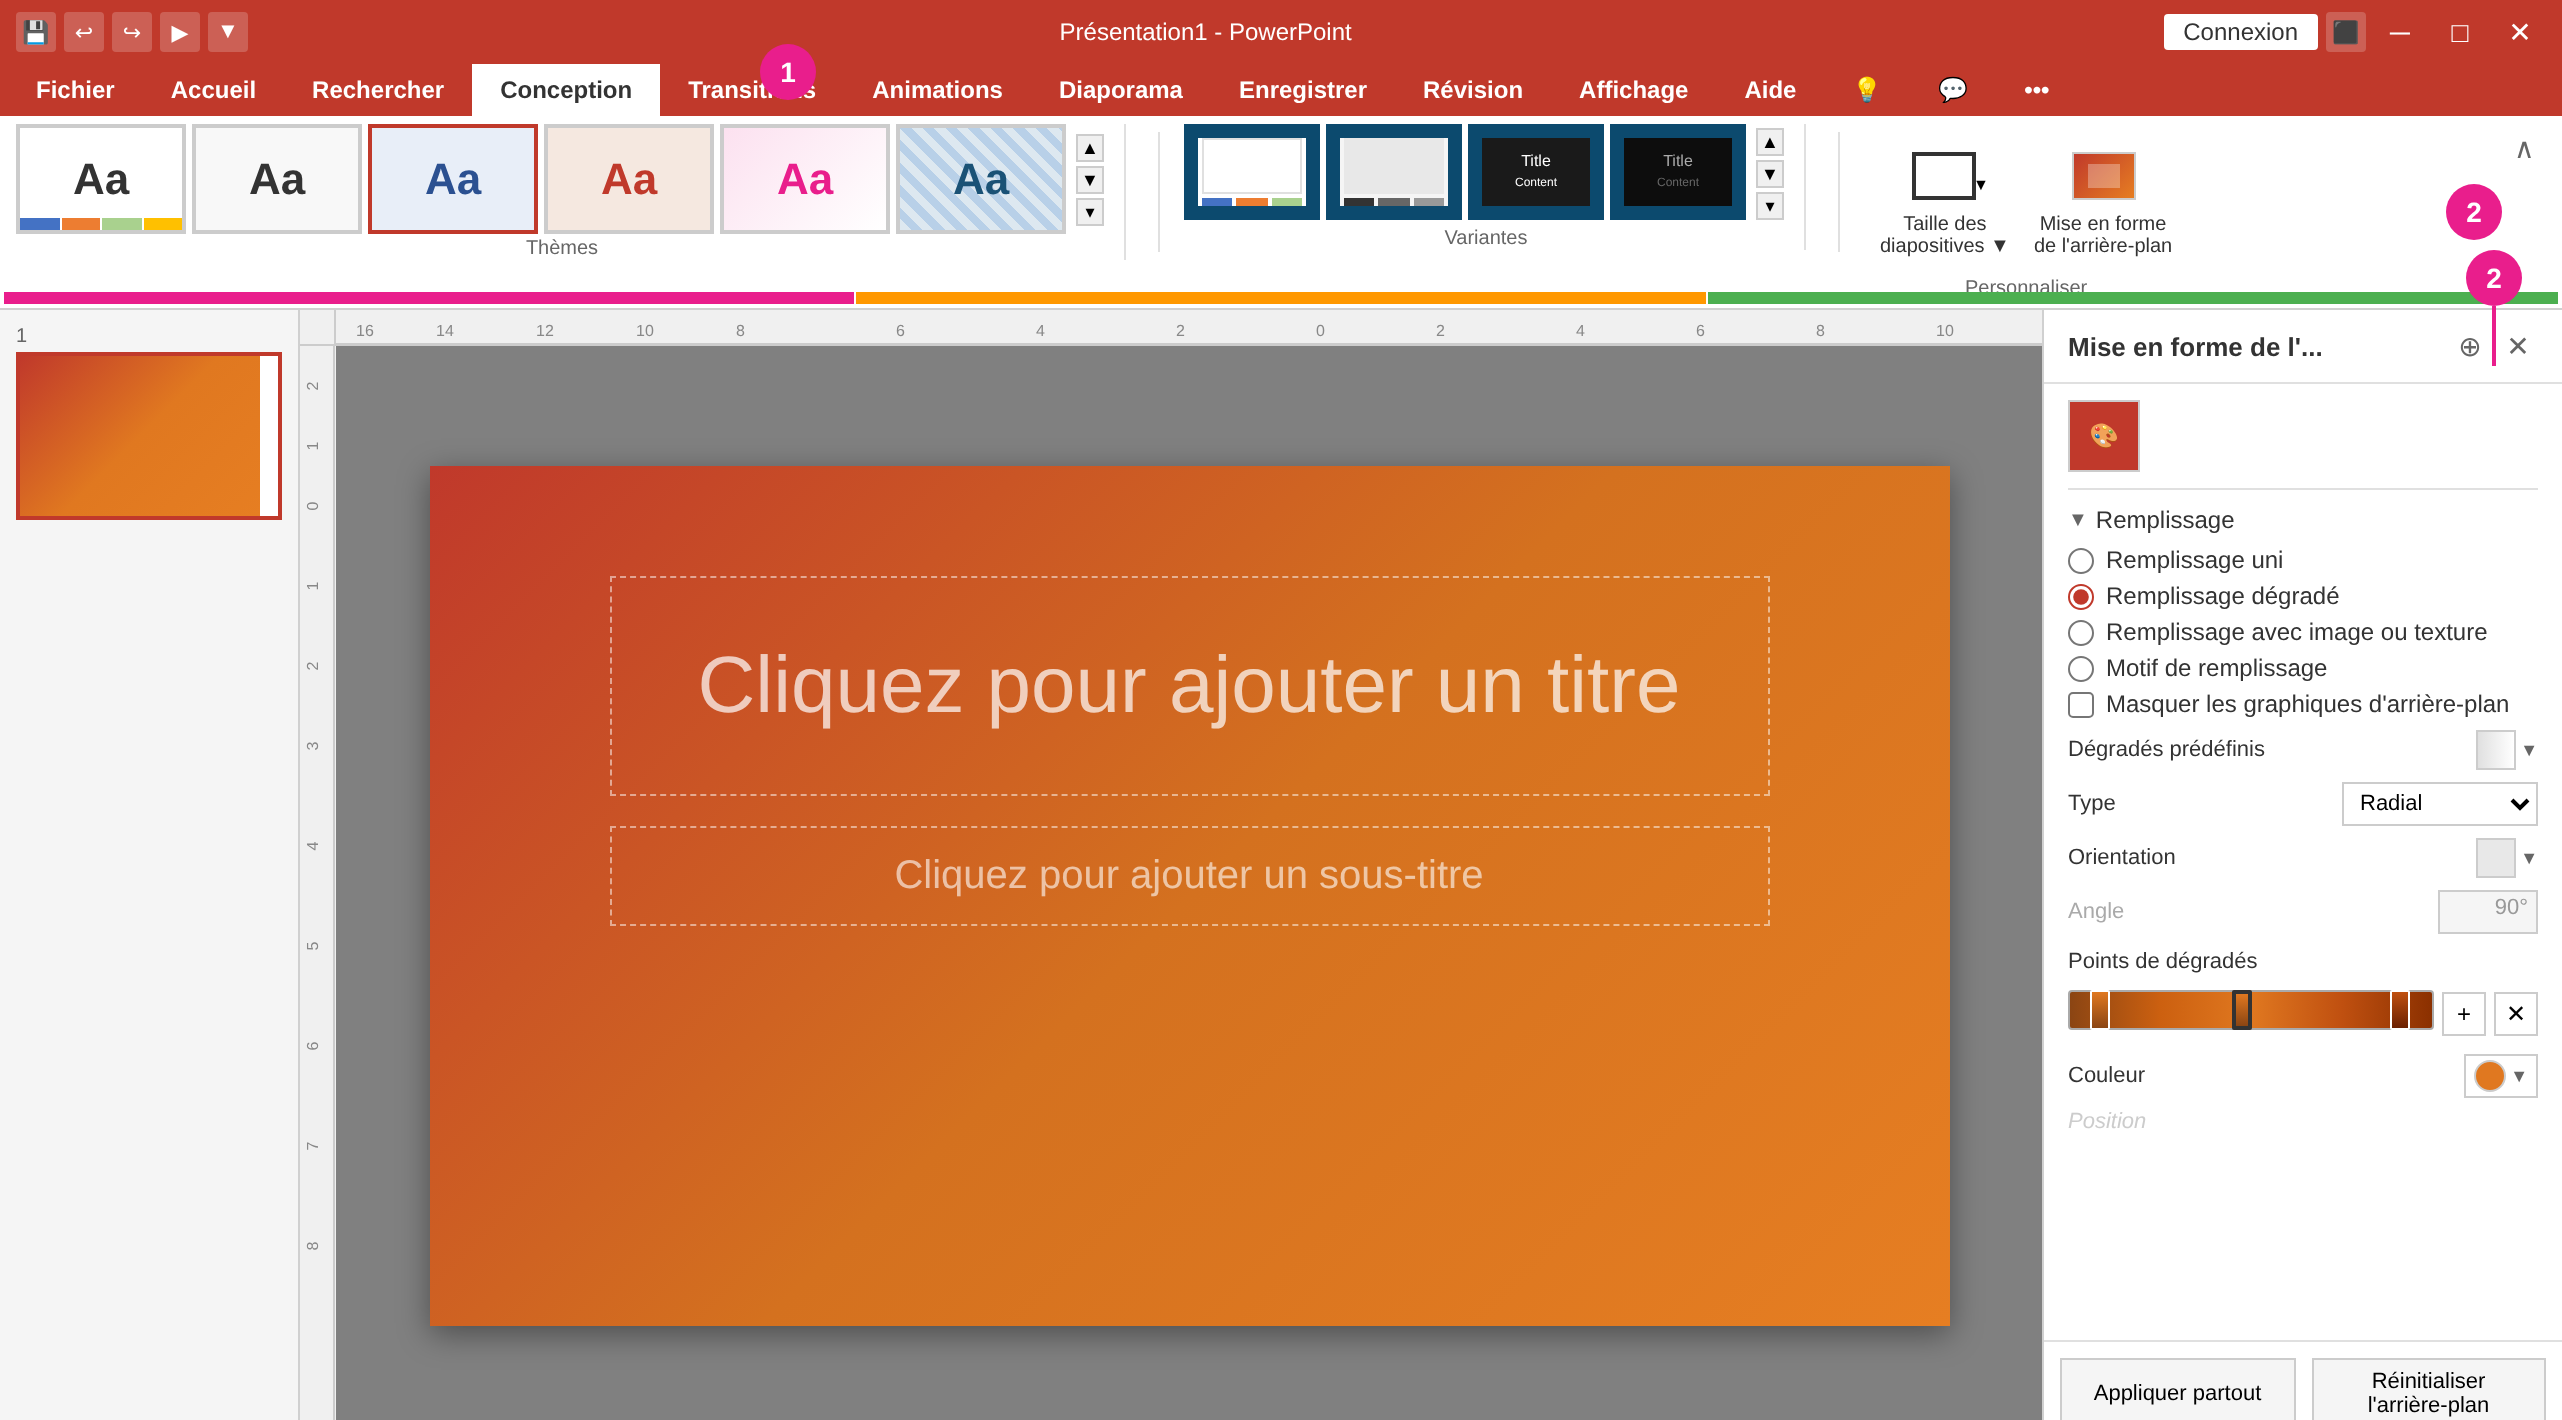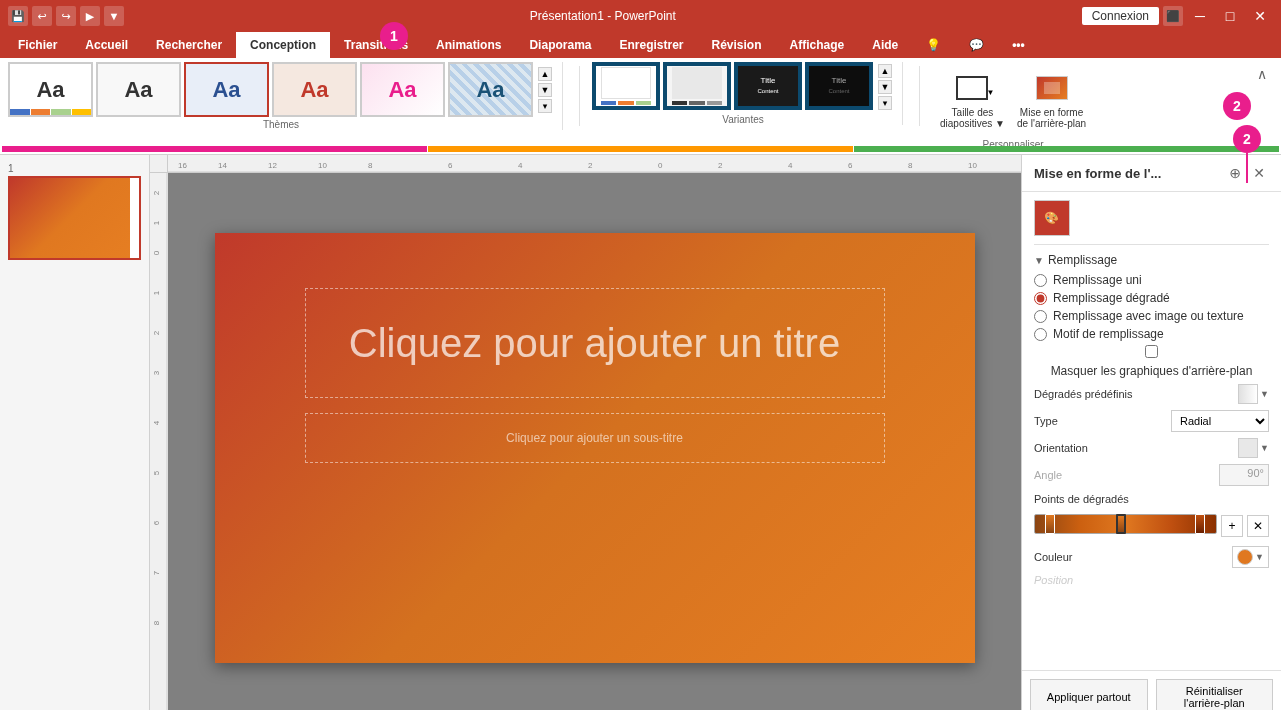--- a/index.html
+++ b/index.html
@@ -27,21 +27,21 @@
 
     
     .theme-thumb { width: 85px; height: 55px; border: 2px solid transparent; cursor: pointer; display: flex; align-items: center; justify-content: center; font-size: 18px; font-weight: bold; }
     .theme-thumb.selected { border-color: #c0392b; }
 
     .ribbon-scroll { display: flex; flex-direction: column; justify-content: center; gap: 2px; padding: 2px; }
     .ribbon-scroll-btn { width: 14px; height: 14px; background: #f0f0f0; border: 1px solid #ccc; display: flex; align-items: center; justify-content: center; font-size: 9px; cursor: pointer; }
 
     
     .variants-group { display: flex; gap: 3px; }
-    .variant-thumb { width: 68px; height: 48px; border: 4px solid #0c4a6e; cursor: pointer; }
+    .variant-thumb { width: 68px; height: 48px; border: 7px solid #0c4a6e; cursor: pointer; }
     .customize-btn { display: flex; flex-direction: column; align-items: center; gap: 2px; cursor: pointer; padding: 4px; }
     .customize-btn-icon { width: 40px; height: 35px; display: flex; align-items: center; justify-content: center; }
     .customize-btn-label { font-size: 10px; color: #333; text-align: center; }
 
     
     .slide-panel { width: 150px; background: #f5f5f5; border-right: 1px solid #d0d0d0; padding: 8px; overflow-y: auto; }
     .slide-thumbnail { border: 2px solid #ccc; background: white; cursor: pointer; position: relative; margin-bottom: 4px; }
     .slide-thumbnail.selected { border-color: #c0392b; }
     .slide-thumb-number { font-size: 10px; color: #666; margin-bottom: 2px; }
 
@@ -49,21 +49,21 @@
     .ruler-corner { width: 18px; height: 18px; background: #f0f0f0; border-bottom: 1px solid #ccc; border-right: 1px solid #ccc; flex-shrink: 0; }
     .ruler-h { height: 18px; background: #f0f0f0; border-bottom: 1px solid #ccc; flex: 1; position: relative; overflow: hidden; }
     .ruler-v { width: 18px; background: #f0f0f0; border-right: 1px solid #ccc; flex-shrink: 0; }
 
     
     .canvas-container { flex: 1; background: #808080; display: flex; align-items: center; justify-content: center; overflow: hidden; position: relative; }
     .slide-canvas { width: 760px; height: 430px; background: linear-gradient(135deg, #c0392b 0%, #d4711f 50%, #e67e22 100%); position: relative; box-shadow: 0 4px 15px rgba(0,0,0,0.4); }
     .slide-title-placeholder { position: absolute; top: 55px; left: 90px; right: 90px; height: 110px; border: 1px dashed rgba(255,255,255,0.5); display: flex; align-items: center; justify-content: center; }
     .slide-title-text { font-size: 40px; color: rgba(255,255,255,0.7); font-weight: 300; text-align: center; }
     .slide-subtitle-placeholder { position: absolute; top: 180px; left: 90px; right: 90px; height: 50px; border: 1px dashed rgba(255,255,255,0.5); display: flex; align-items: center; justify-content: center; }
-    .slide-subtitle-text { font-size: 12px; color: rgba(255,255,255,0.6); }
+    .slide-subtitle-text { font-size: 20px; color: rgba(255,255,255,0.6); }
     .slide-watermark { position: absolute; bottom: 20px; left: 0; right: 0; text-align: center; font-size: 20px; font-weight: bold; color: rgba(255,255,255,0.85); letter-spacing: 2px; }
 
     
     .format-panel { width: 260px; background: white; border-left: 1px solid #d0d0d0; display: flex; flex-direction: column; }
     .format-panel-header { background: white; border-bottom: 1px solid #e0e0e0; padding: 8px 12px; display: flex; align-items: center; justify-content: space-between; }
     .format-panel-title { font-size: 13px; font-weight: 600; color: #333; }
     .format-panel-controls { display: flex; gap: 4px; }
     .format-panel-btn { width: 20px; height: 20px; display: flex; align-items: center; justify-content: center; cursor: pointer; color: #666; font-size: 14px; }
 
     .format-icon-row { display: flex; gap: 4px; margin-bottom: 8px; }
@@ -71,21 +71,21 @@
     .format-icon-btn.active { background: #c0392b; color: white; }
 
     .section-header { display: flex; align-items: center; gap: 4px; margin: 8px 0 6px; cursor: pointer; }
     .section-chevron { font-size: 10px; color: #666; }
     .section-title { font-size: 12px; font-weight: 400; color: #333; }
 
     .radio-option { display: flex; align-items: center; gap: 6px; margin: 4px 0; cursor: pointer; }
     .radio-option input[type="radio"] { margin: 0; accent-color: #c0392b; }
     .radio-option label { font-size: 12px; color: #333; cursor: pointer; }
 
-    .checkbox-option { display: flex; align-items: center; gap: 6px; margin: 4px 12px; cursor: pointer; flex-direction: column; }
+    .checkbox-option { display: flex; align-items: center; gap: 6px; margin: 4px 0; cursor: pointer; }
     .checkbox-option input[type="checkbox"] { margin: 0; }
     .checkbox-option label { font-size: 12px; color: #333; cursor: pointer; }
 
     .form-row { display: flex; align-items: center; margin: 6px 0; gap: 8px; }
     .form-label { font-size: 11px; color: #333; flex: 1; }
     .form-select { border: 1px solid #ccc; background: white; font-size: 11px; padding: 2px 4px; height: 22px; min-width: 80px; cursor: pointer; }
     .form-input-small { border: 1px solid #ccc; background: #f5f5f5; color: #999; font-size: 11px; padding: 2px 4px; height: 22px; width: 50px; text-align: right; }
     .color-box { width: 20px; height: 20px; border: 1px solid #ccc; cursor: pointer; }
     .color-box-grad { background: linear-gradient(to right, #e0e0e0, white); }
     .dropdown-arrow { font-size: 9px; color: #666; }

